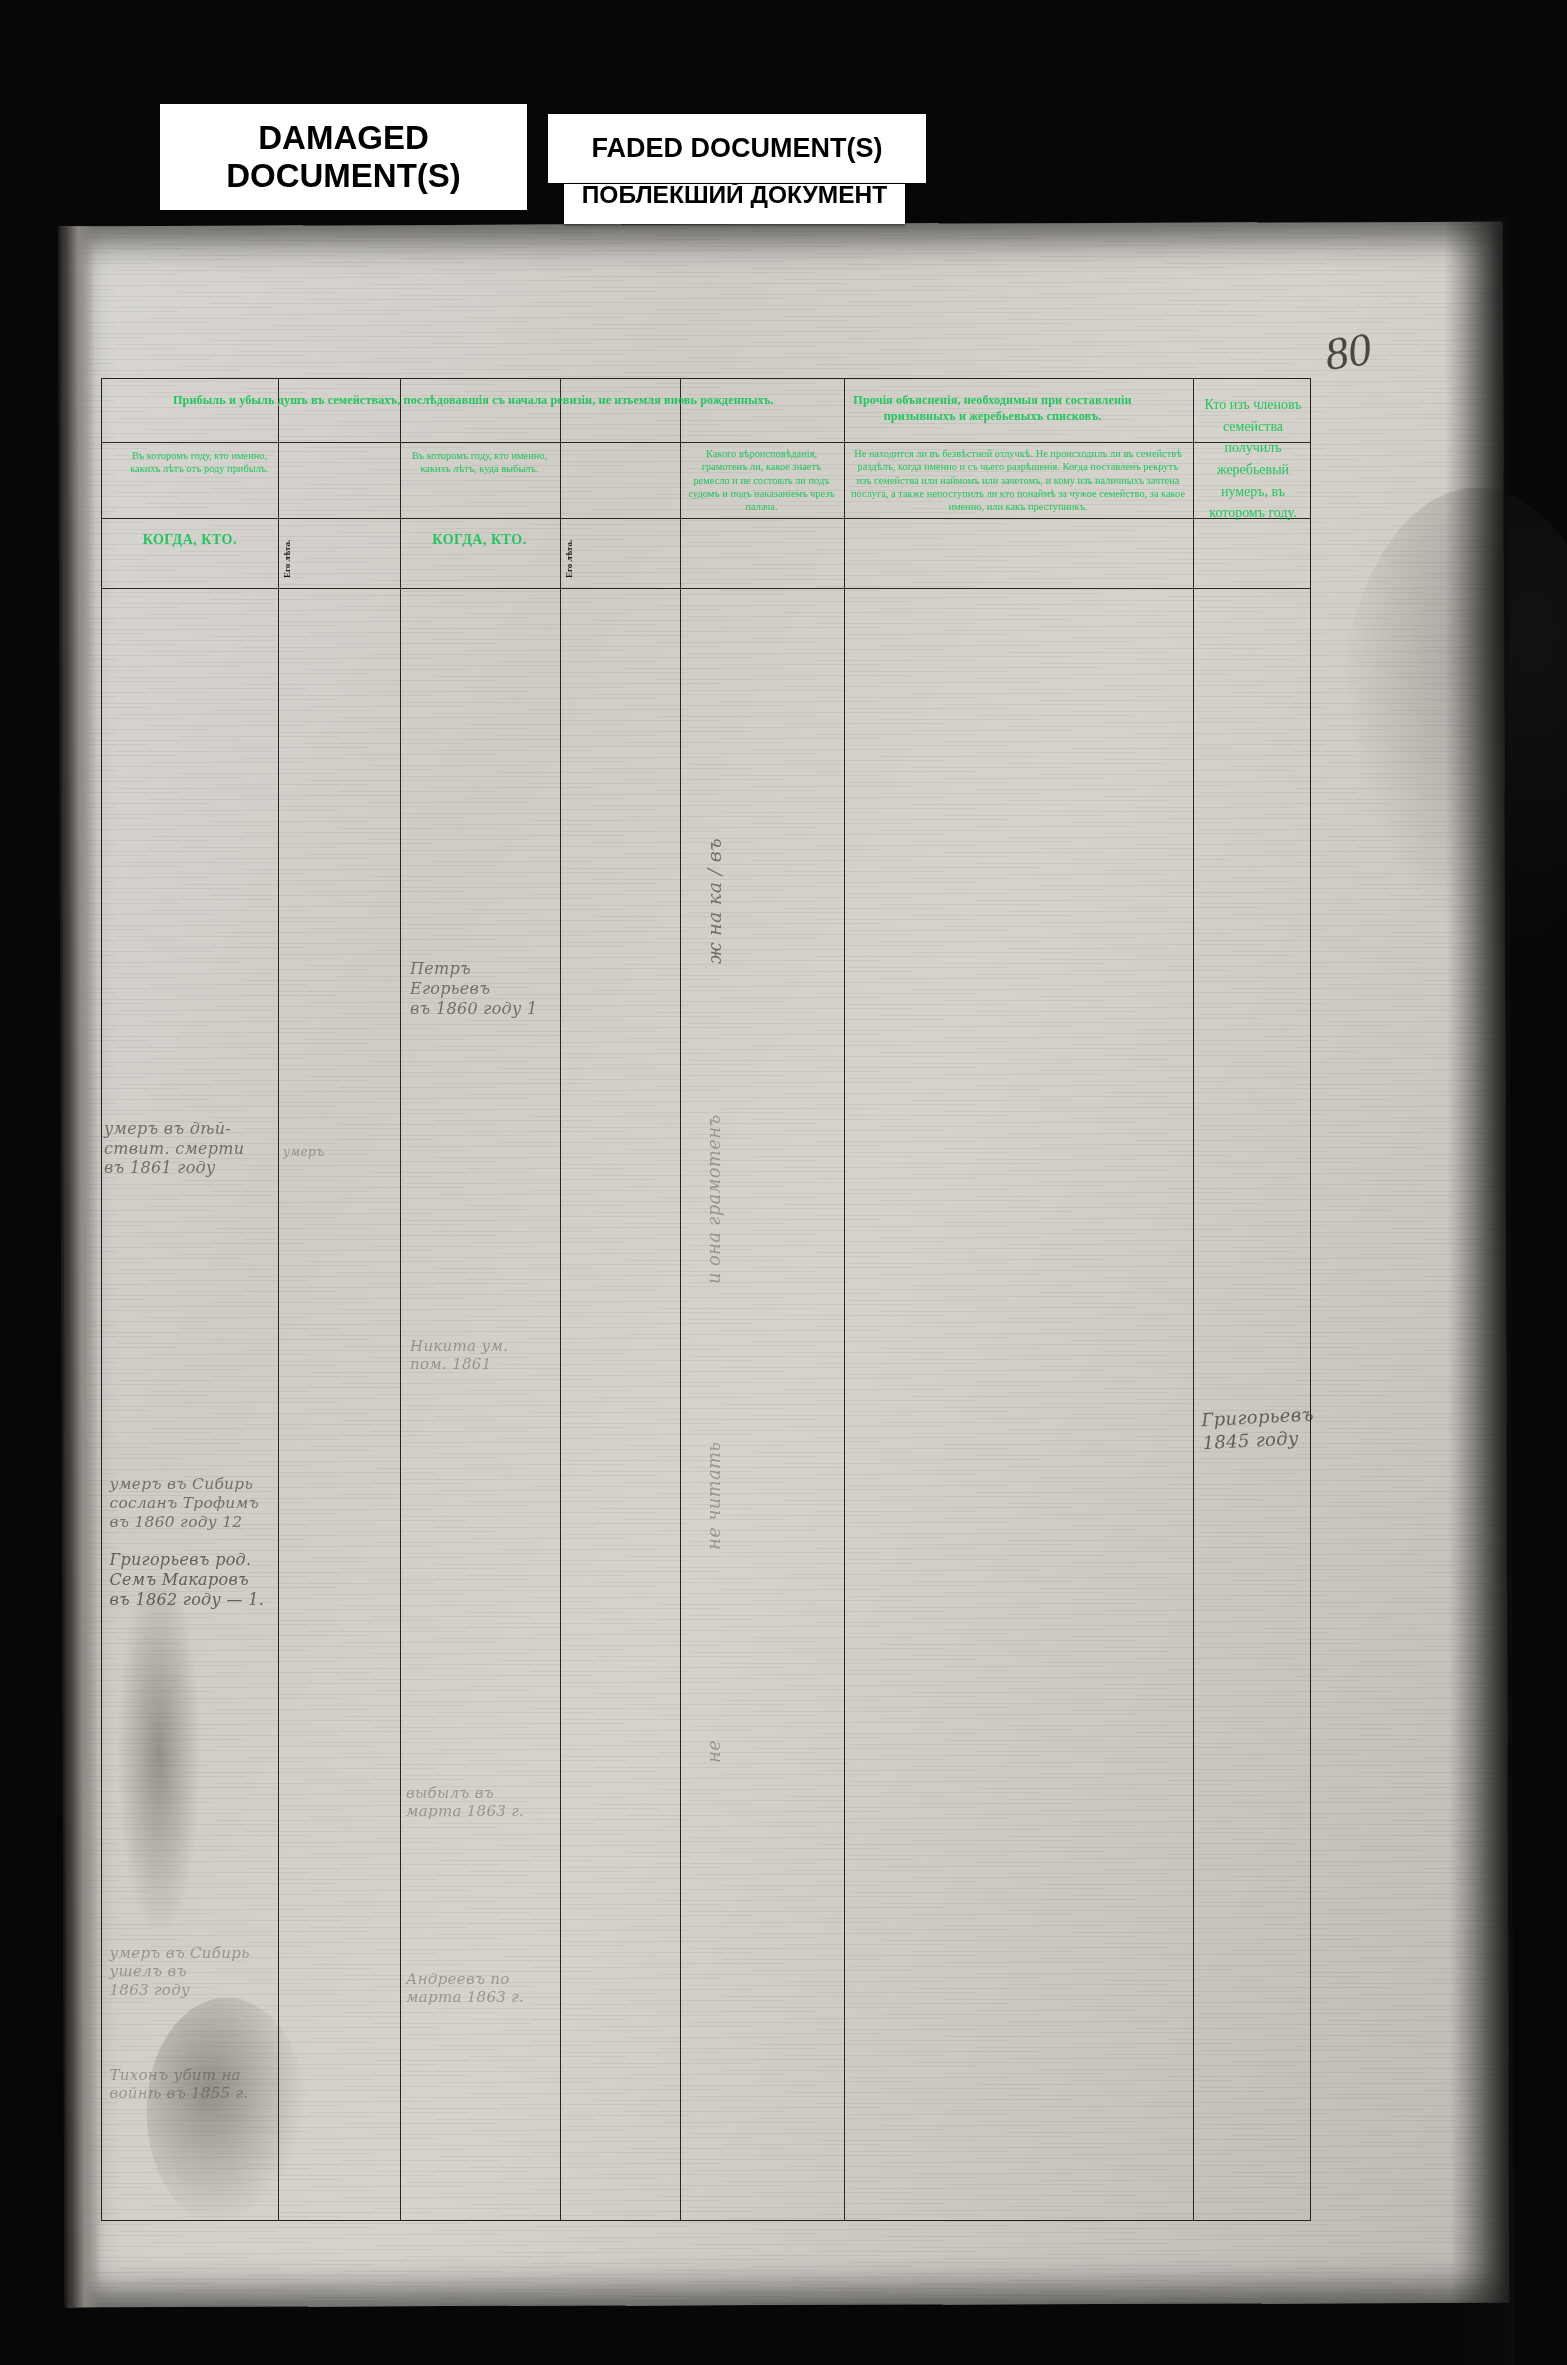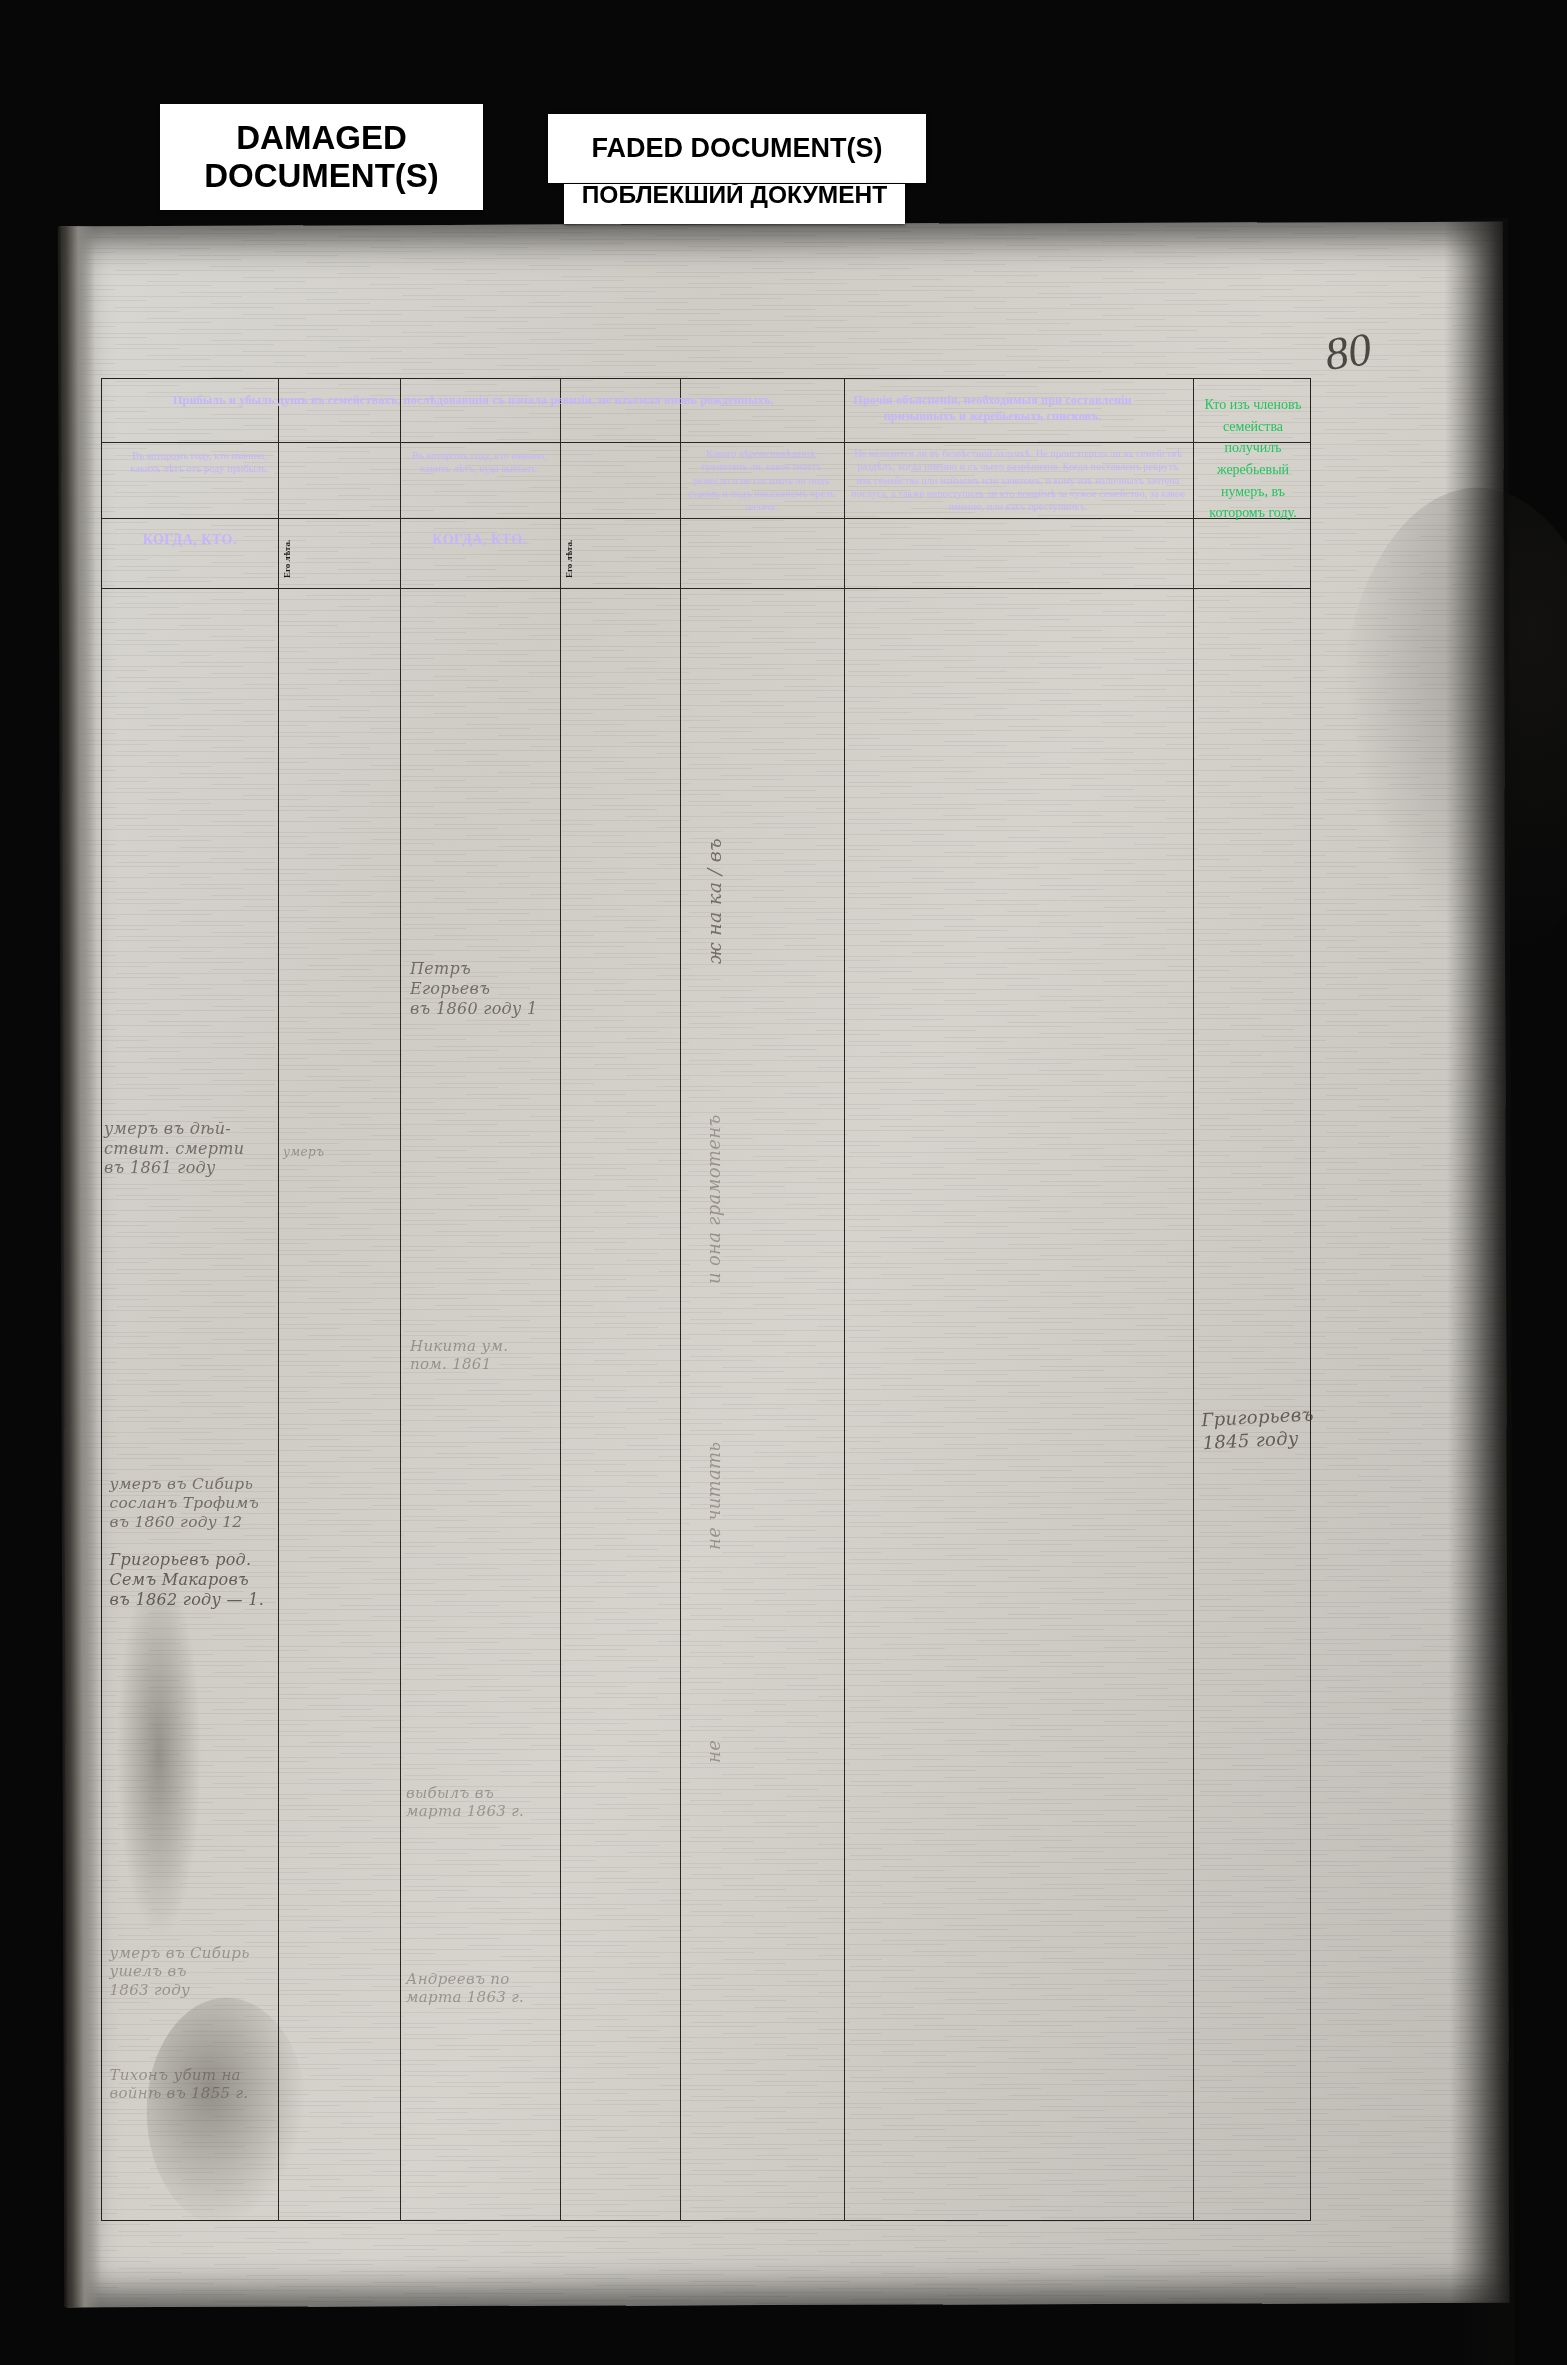--- a/index.html
+++ b/index.html
@@ -44,21 +44,21 @@
        background:radial-gradient(ellipse at 70% 30%, rgba(40,38,34,.35), rgba(40,38,34,0) 70%);}
 
   
   .stamp{
     position:absolute;background:#ffffff;color:#000;
     font-family:"Liberation Sans", sans-serif;font-weight:bold;
     display:flex;align-items:center;justify-content:center;text-align:center;
     line-height:1.15;
     box-shadow:0 1.1px 3.2px rgba(0,0,0,.6);
   }
-  #stamp-damaged{left:160px;top:104px;width:323px;height:106px;font-size:33px;}
+  #stamp-damaged{left:160px;top:104px;width:367px;height:106px;font-size:33px;}
   #stamp-faded{left:548px;top:114px;width:378px;height:69px;font-size:27px;}
   #stamp-faded-ru{left:564px;top:184px;width:341px;height:40px;font-size:24.5px;
      background:#ffffff;overflow:hidden;align-items:flex-start;}
   #stamp-faded-ru span{display:block;margin-top:-3.2px;}
 
   
   #folio{
     position:absolute;left:1325px;top:325px;font-size:46px;color:#2a2620;
     font-family:"Liberation Serif", serif;font-style:italic;
     transform:rotate(-8deg);opacity:.8;
@@ -69,21 +69,21 @@
     position:absolute;left:101px;top:378px;width:1208px;height:1841px;
     border:1.6px solid #24211c;
     background:transparent;
   }
   #table .vline{position:absolute;top:0;bottom:0;width:0;border-left:1.6px solid #2a2620;}
   #table .vline.thin{border-left-width:1.1px;}
   #table .hline{position:absolute;left:0;right:0;height:0;border-top:1.6px solid #2a2620;}
   #table .hline.thin{border-top-width:1.1px;}
 
   .hdr{
-    position:absolute;color:#c4b5fd;text-align:center;
+    position:absolute;color:#22c55e;text-align:center;
     font-family:"Liberation Serif", serif;
   }
   .hdr-top{font-size:12.2px;line-height:1.35;font-weight:bold;letter-spacing:0.1px;}
   .hdr-small{font-size:10.4px;line-height:1.28;}
   .hdr-caps{font-size:14px;font-weight:bold;letter-spacing:0.5px;}
   .vert{
     position:absolute;writing-mode:vertical-rl;transform:rotate(180deg);
     font-size:9px;line-height:1.15;font-weight:bold;color:#1d1a16;text-align:center;
   }
   .hdr-right{font-size:14px;line-height:1.55;text-align:center;color:#22c55e;}

